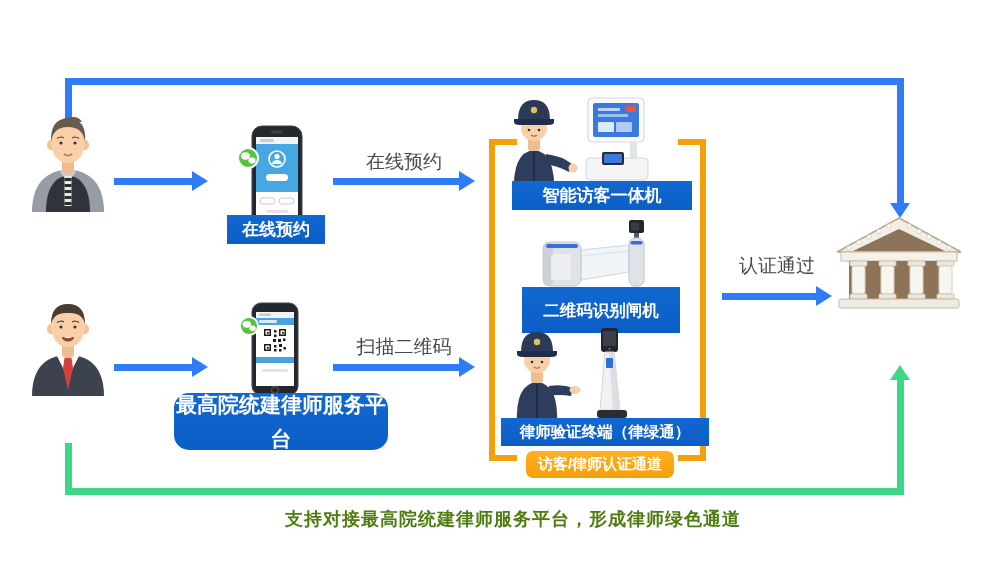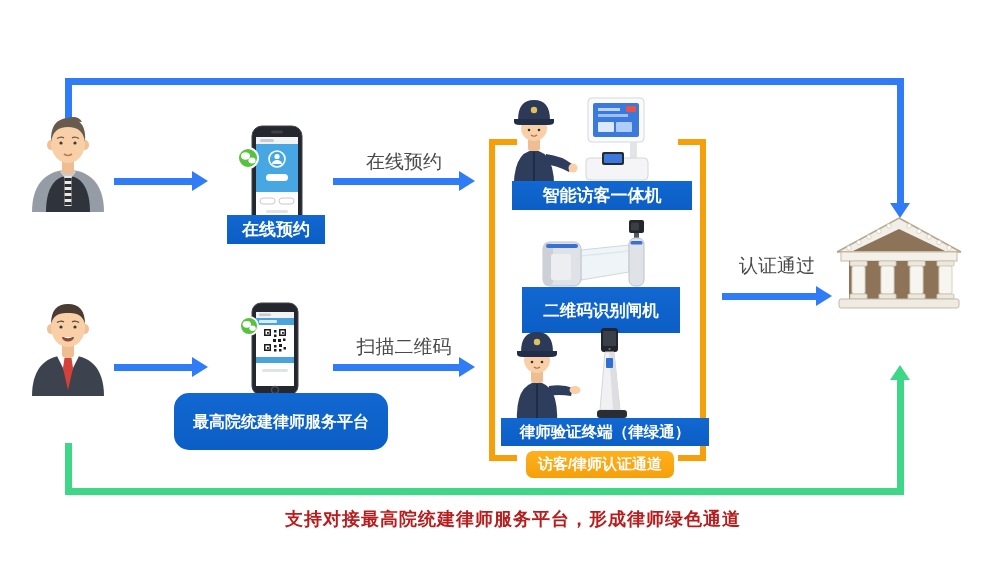--- a/index.html
+++ b/index.html
@@ -5,21 +5,21 @@
   html,body{margin:0;padding:0;background:#ffffff;}
   body{font-family:"Liberation Sans","DejaVu Sans",sans-serif;}
   #canvas{position:relative;width:990px;height:578px;background:#fff;overflow:hidden;}
 
   .abs{position:absolute;}
 
   
   .title{left:0;right:0;top:22px;text-align:center;font-size:30px;font-weight:bold;
          color:#4d4d4d;letter-spacing:2px;}
   .caption{left:0;right:0;top:507px;text-align:center;font-size:18px;font-weight:bold;
-         color:#b91c1c;letter-spacing:1px;padding-left:36px;}
+         color:#4d7c0f;letter-spacing:1px;padding-left:36px;}
 
   
   .pill{background:linear-gradient(180deg,#1168d0,var(--blue-box,#0b5ec6));color:#fff;
         font-weight:bold;text-align:center;border-radius:0;
         display:flex;align-items:center;justify-content:center;line-height:1.15;}
   .pill2{border-radius:15px;flex-direction:column;}
   .pill-orange{background:linear-gradient(180deg,#ffb01e,var(--orange,#f5a00a));color:#fff;
         font-weight:bold;text-align:center;border-radius:7px;
         display:flex;align-items:center;justify-content:center;}
 
@@ -284,20 +284,20 @@
     </g>
     <rect x="18" y="56" width="38" height="6" fill="#4aa3dd"></rect>
     <rect x="24" y="68" width="26" height="3" rx="1.5" fill="#e1e3e6"></rect>
     <circle cx="37" cy="89" r="3.5" fill="none" stroke="#4b5058" stroke-width="1.4"></circle>
     <g>
       <circle cx="11" cy="25" r="9" fill="#57c23d" stroke="#ffffff" stroke-width="2"></circle>
       <ellipse cx="8.8" cy="23.3" rx="4.2" ry="3.4" fill="#ffffff"></ellipse>
       <ellipse cx="14.6" cy="27.3" rx="3.2" ry="2.7" fill="#ffffff"></ellipse>
     </g>
   </svg>
-  <div class="abs pill pill2" style="left:174px;top:393px;width:214px;height:57px;font-size:16px;line-height:1.6;">
+  <div class="abs pill pill2" style="left:174px;top:393px;width:214px;height:57px;font-size:21px;line-height:1.6;align-items:flex-end;">
     <span>最高院统建律师服务平台</span>
   </div>
 
   <div class="abs flow-label" style="left:339px;top:334px;width:130px;">扫描二维码</div>
   <div class="abs harrow" style="left:333px;top:364px;width:126px;"></div>
 
 </div>
 
 </body></html>

